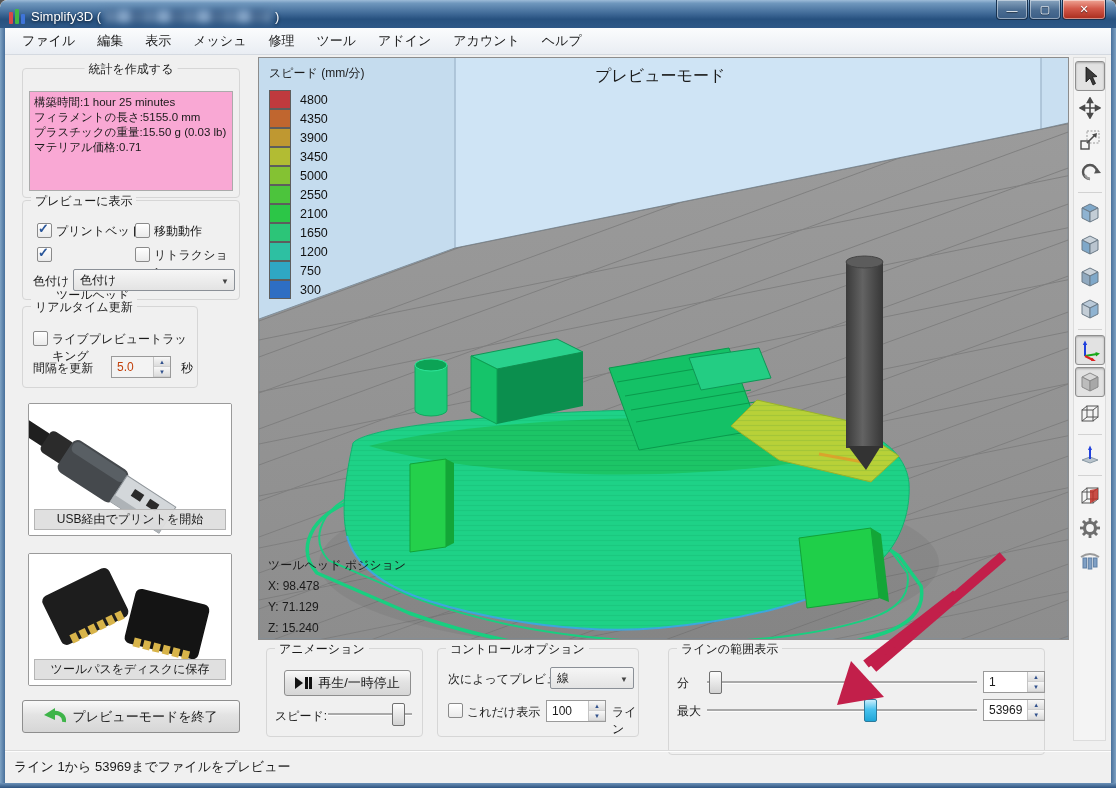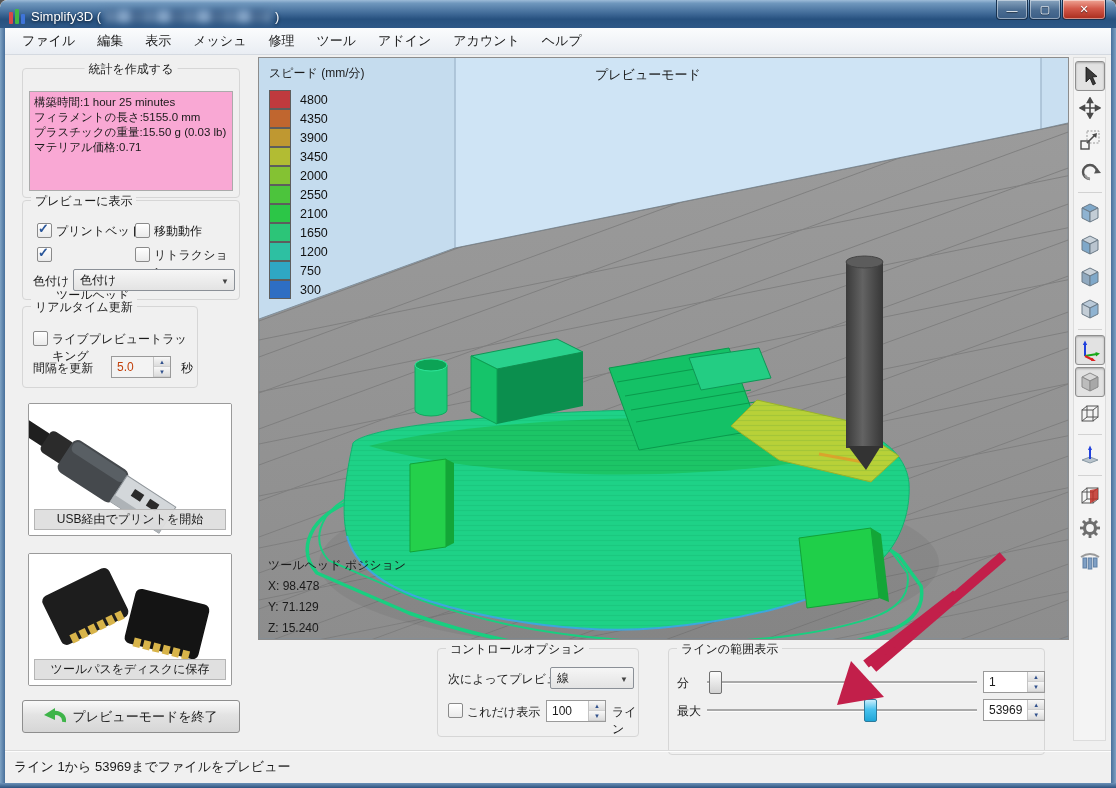--- a/index.html
+++ b/index.html
@@ -66,21 +66,21 @@
      border:1px solid #ababab;font-size:11.5px;line-height:15px;padding:3px 4px;box-sizing:border-box;
      white-space:nowrap;overflow:hidden;}
   
   .viewport{position:absolute;left:258px;top:57px;width:811px;height:583px;border:1px solid #8c8c8c;
      background:#cfe4f5;box-sizing:border-box;}
   .legend{position:absolute;left:10px;top:7px;}
   .legend .lg-t{font-size:12px;margin-bottom:8px;}
   .lg-row{display:flex;align-items:center;height:19px;}
   .lg-sw{width:22px;height:19px;border:1px solid #5d5d5d;margin-top:-1px;box-sizing:border-box;}
   .lg-lb{font-size:12.5px;margin-left:9px;color:#111;}
-  .mode-label{position:absolute;left:336px;top:8px;font-size:13px;}
+  .mode-label{position:absolute;left:336px;top:8px;font-size:16px;}
   .th-pos{position:absolute;left:9px;top:497px;font-size:12px;line-height:21px;}
   
   .toolbar{position:absolute;left:1073px;top:57px;width:33px;height:684px;background:#f4f4f4;
      border:1px solid #dcdcdc;box-sizing:border-box;display:flex;flex-direction:column;align-items:center;padding-top:3px;}
   .tbtn{width:28px;height:28px;display:flex;align-items:center;justify-content:center;border:1px solid transparent;
      border-radius:3px;margin-bottom:2px;}
   .tbtn.pressed{background:#e2e2e2;border-color:#8f8f8f;box-shadow:inset 0 1px 2px rgba(0,0,0,.25);}
   .tsep{width:24px;height:1px;background:#d2d2d2;margin:3px 0 5px;}
   
   .statusline{position:absolute;left:5px;right:5px;top:750px;height:0;border-top:1px solid #dadada;border-bottom:1px solid #fdfdfd;}
@@ -347,21 +347,21 @@
           <div class="lg-row">
             <span class="lg-sw" style="background: rgb(191, 152, 49);"></span>
             <span class="lg-lb">3900</span>
           </div>
           <div class="lg-row">
             <span class="lg-sw" style="background: rgb(178, 188, 51);"></span>
             <span class="lg-lb">3450</span>
           </div>
           <div class="lg-row">
             <span class="lg-sw" style="background: rgb(132, 194, 51);"></span>
-            <span class="lg-lb">2000</span>
+            <span class="lg-lb">5000</span>
           </div>
           <div class="lg-row">
             <span class="lg-sw" style="background: rgb(76, 196, 60);"></span>
             <span class="lg-lb">2550</span>
           </div>
           <div class="lg-row">
             <span class="lg-sw" style="background: rgb(44, 198, 71);"></span>
             <span class="lg-lb">2100</span>
           </div>
           <div class="lg-row">
@@ -525,20 +525,36 @@
     <div class="tbtn">
       <svg width="22" height="22">
         <path d="M2,8 Q11,2 20,8" fill="none" stroke="#9a9a9a" stroke-width="2"></path>
         <rect x="4" y="9" width="3.6" height="10" fill="#7f9fc4" stroke="#5f7fa4"></rect>
         <rect x="9.2" y="9" width="3.6" height="11" fill="#7f9fc4" stroke="#5f7fa4"></rect>
         <rect x="14.4" y="9" width="3.6" height="9" fill="#7f9fc4" stroke="#5f7fa4"></rect>
         </svg>
     </div>
   </div>
 
+  <div class="grp" style="left:266px;top:648px;width:157px;height:89px;">
+    <span class="ttl">アニメーション</span>
+    <div class="btn" style="left:17px;top:21px;width:127px;height:26px;">
+      <svg width="17" height="12" viewBox="0 0 17 12">
+        <polygon points="0,0 8,6 0,12" fill="#111"></polygon>
+          <rect x="10" y="0" width="3" height="12" fill="#111"></rect>
+          <rect x="14" y="0" width="3" height="12" fill="#111"></rect>
+      </svg>
+      <span>再生/一時停止</span>
+    </div>
+    <span class="lbl" style="position:absolute;left:8px;top:59px;">スピード:</span>
+    <div class="slider" style="left:61px;top:54px;width:84px;">
+      <div class="groove"></div>
+      <div class="thumb" style="left:64px;"></div>
+    </div>
+  </div>
 
   <div class="grp" style="left:437px;top:648px;width:202px;height:89px;">
     <span class="ttl">コントロールオプション</span>
     <span class="lbl" style="position:absolute;left:10px;top:22px;">次によってプレビュー</span>
     <div class="combo" style="left:112px;top:18px;width:84px;">
       <span>線</span>
       <span class="arr">▼</span>
     </div>
     <span class="cb" style="position:absolute;left:10px;top:54px;"></span>
     <span class="lbl" style="position:absolute;left:29px;top:55px;">これだけ表示</span>

